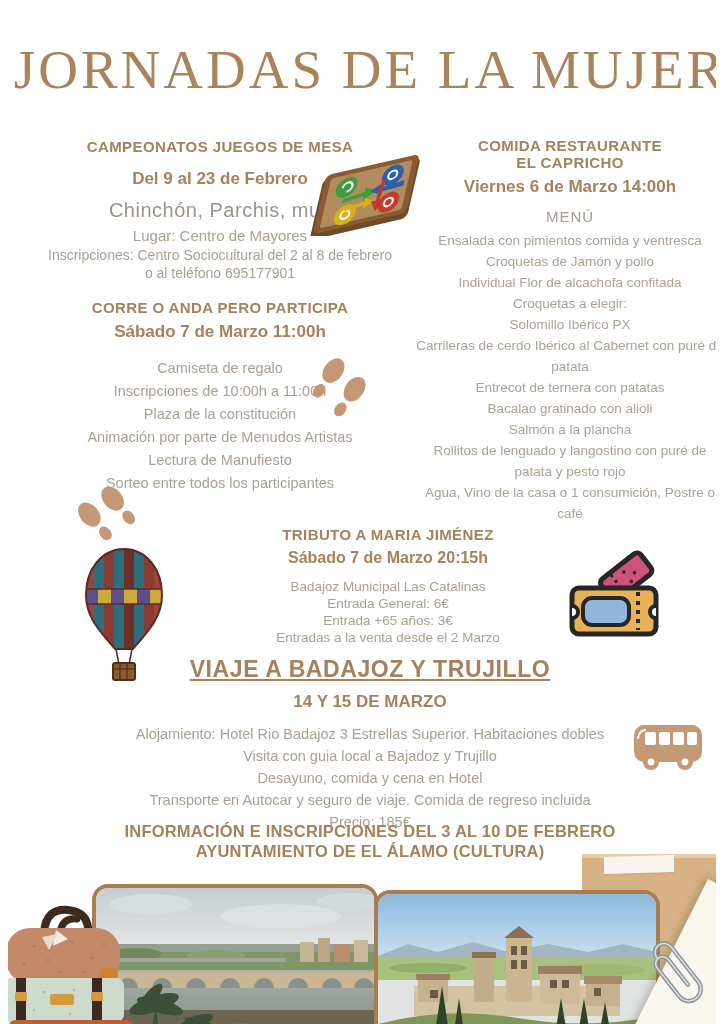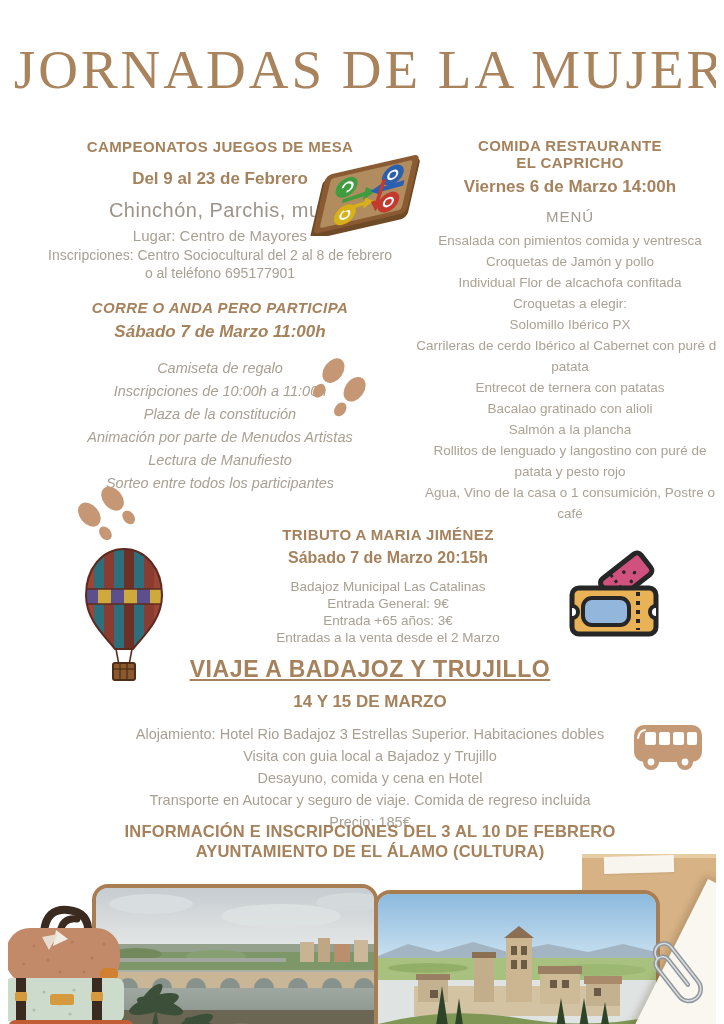--- a/index.html
+++ b/index.html
@@ -23,21 +23,21 @@
   .list-lg div{font-size:14.5px;color:#a9a094;line-height:23px;}
   .sec-corre .sec-date{margin-top:6px;}
   .sec-corre .list-lg{margin-top:15px;}
   .sec-comida{left:406px;top:121px;width:312px;}
   .sec-comida .sec-date{margin-top:6px;}
   .menu-label{font-size:15px;color:#a39b90;margin-top:11px;letter-spacing:1px;}
   .menu{margin-top:5px;}
   .menu div{font-size:13.5px;color:#aba295;line-height:21px;}
   .price{font-size:34px;color:#9b9389;margin-top:3px;letter-spacing:1px;}
   .sec-juegos{left:38px;top:122px;width:348px;}
-  .sec-corre{left:38px;top:283px;width:348px;font-style:italic;}
+  .sec-corre{left:38px;top:283px;width:348px;}
   .sec-tributo{left:230px;top:510px;width:300px;}
   .sec-tributo .sec-date{margin-top:6px;font-size:16px;}
   .list-sm{margin-top:11px;}
   .list-sm div{font-size:13.5px;color:#a9a094;line-height:17px;}
   .sec-viaje{left:57px;top:640px;width:610px;}
   .viaje-h{font-size:23px;font-weight:700;color:#a6825c;letter-spacing:.6px;text-decoration:underline;}
   .sec-viaje .sec-date{margin-top:9px;}
   .list-viaje{margin-top:11px;text-align:center;}
   .list-viaje div{font-size:14.5px;color:#a9a094;line-height:22px;}
   .sec-info{left:57px;top:806px;width:610px;}
@@ -151,21 +151,21 @@
       <div>Rollitos de lenguado y langostino con puré de patata y pesto rojo</div>
       <div>Agua, Vino de la casa o 1 consumición, Postre o café</div>
     </div>
   </section>
 
   <section class="sec-tributo">
     <div class="sec-h">TRIBUTO A MARIA JIMÉNEZ</div>
     <div class="sec-date">Sábado 7 de Marzo 20:15h</div>
     <div class="list-sm">
       <div>Badajoz Municipal Las Catalinas</div>
-      <div>Entrada General: 9€</div>
+      <div>Entrada General: 6€</div>
       <div>Entrada +65 años: 3€</div>
       <div>Entradas a la venta desde el 2 Marzo</div>
     </div>
   </section>
 
   <svg class="deco" style="left:68px;top:527px;" width="96" height="142" viewBox="0 0 96 142">
     <defs>
       <clipPath id="bal">
         <path d="M48,6 C70,6 86,26 86,52 C86,78 66,94 57,106 L39,106 C30,94 10,78 10,52 C10,26 26,6 48,6 Z"></path>
       </clipPath>

